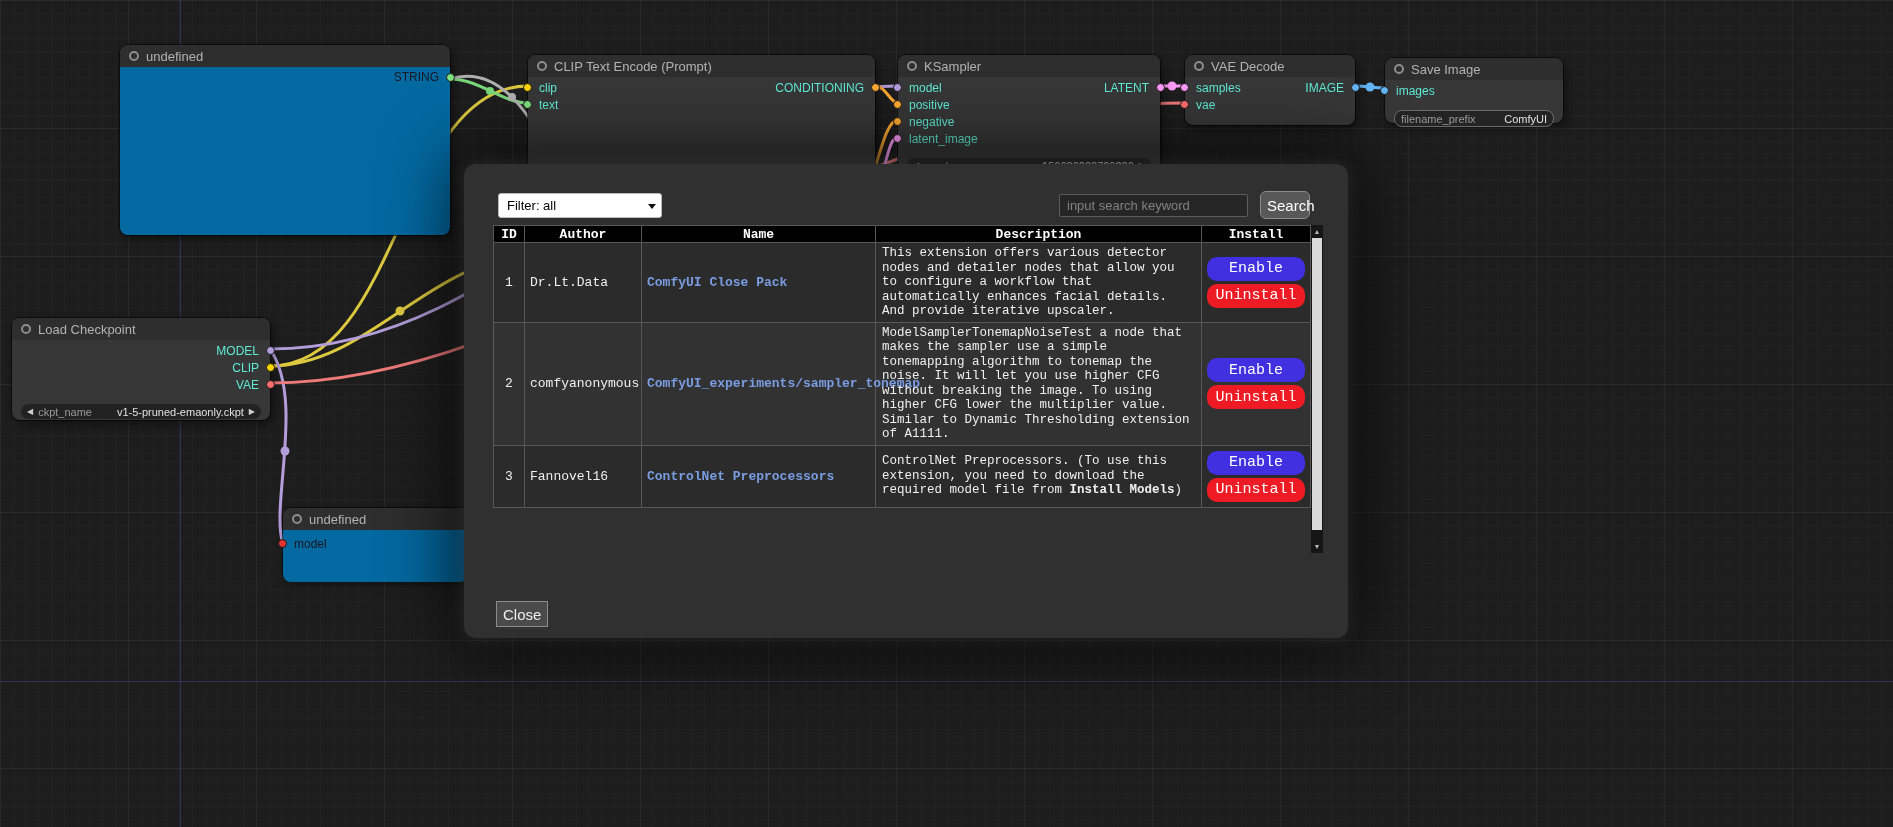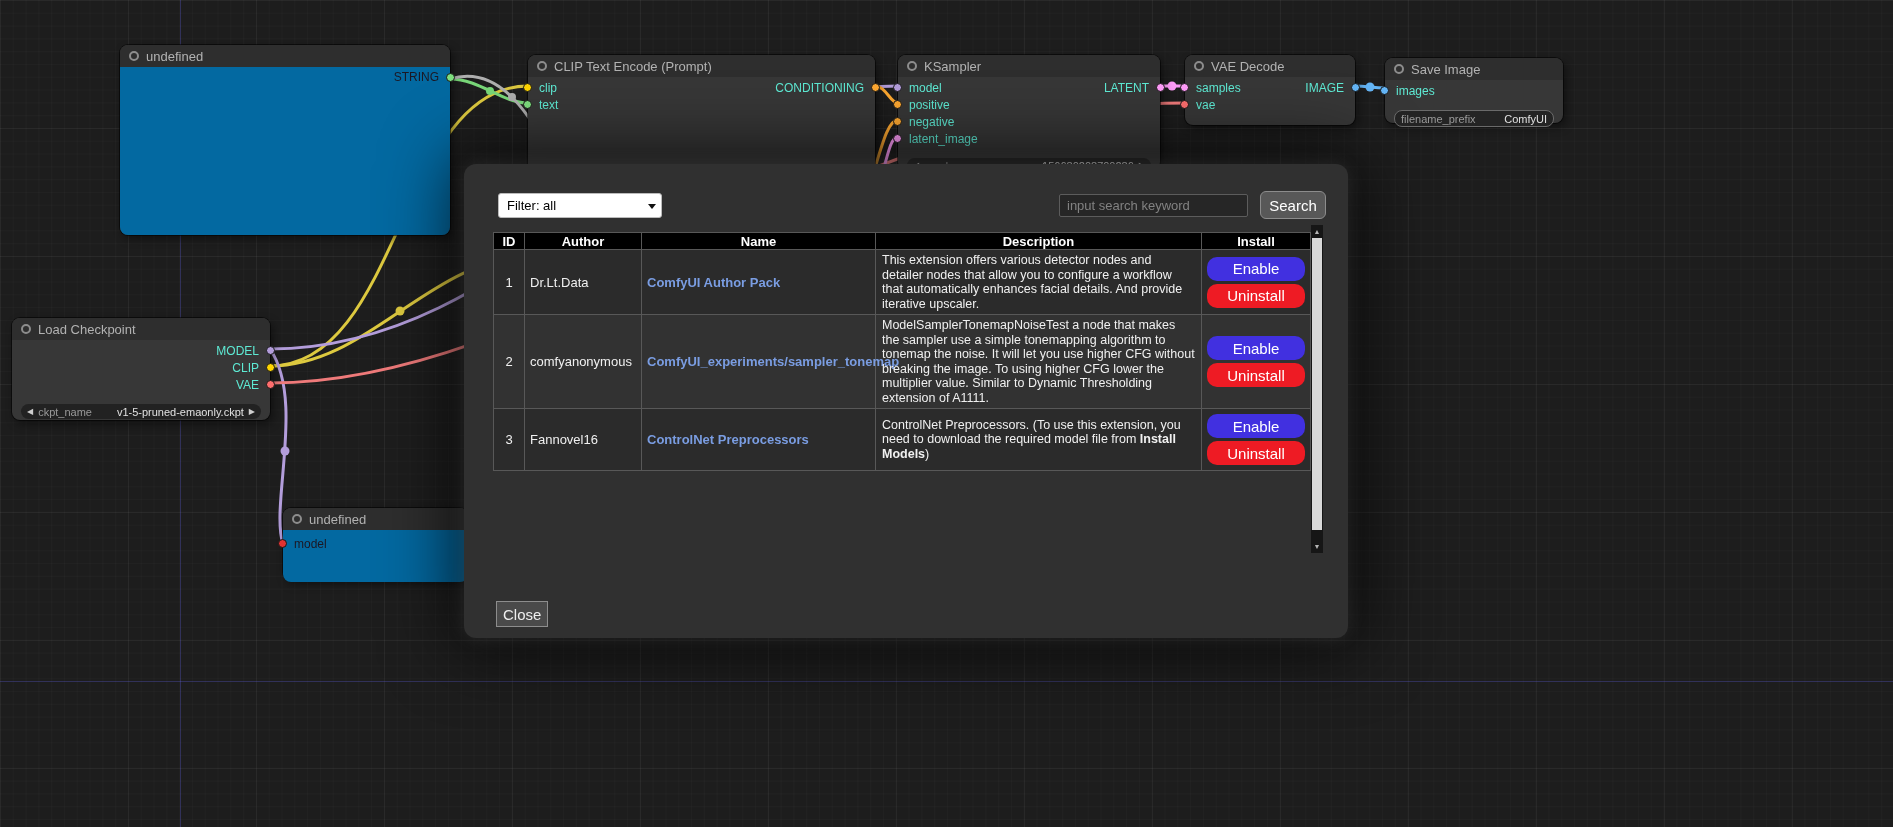--- a/index.html
+++ b/index.html
@@ -46,23 +46,23 @@
         box-shadow:0 0 20px rgba(255,255,255,0.10), 0 0 70px 10px rgba(0,0,0,0.75);}
   .filter-select{position:absolute;left:34px;top:29px;width:164px;height:25px;background:#fff;
         color:#000;border:1px solid #bbb;border-radius:3px;font-size:13px;padding:0 38px 0 8px;
         appearance:none;-webkit-appearance:none;font-family:inherit;}
   .select-caret{position:absolute;left:184px;top:40px;width:0;height:0;border-left:4px solid transparent;
         border-right:4px solid transparent;border-top:5px solid #111;pointer-events:none;}
   .search-input{position:absolute;left:595px;top:30px;width:189px;height:23px;background:#262626;
         border:1px solid #5c5c5c;color:#ddd;padding:0 7px;font-size:13px;box-sizing:border-box;
         border-radius:2px;font-family:inherit;}
   .search-input::placeholder{color:#828282;}
-  .search-btn{position:absolute;left:796px;top:27px;width:66px;height:28px;background:#585858;
+  .search-btn{position:absolute;left:796px;top:27px;width:50px;height:28px;background:#585858;
         color:#fff;border:1px solid #8c8c8c;border-radius:6px;font-size:15px;cursor:pointer;font-family:inherit;}
-  .mgr-table{position:absolute;left:29px;top:68px;width:817px;border-collapse:collapse;table-layout:fixed;}
+  .mgr-table{position:absolute;left:29px;top:61px;width:817px;border-collapse:collapse;table-layout:fixed;font-family:Liberation Mono, monospace;}
   .mgr-table th{background:#000;color:#fff;font-weight:bold;font-size:13px;border:1px solid #585858;
         height:16px;padding:0 2px;}
   .mgr-table td{border:1px solid #585858;color:#f0f0f0;font-size:13px;padding:2px 5px;background:#2b2b2b;
         vertical-align:middle;}
   .mgr-table tr.even td{background:#323232;}
   td.cell-center{text-align:center;}
   td.desc{font-size:12.5px;line-height:1.16;padding:3px 6px;}
   a.ext-link{color:#7a9de2;font-weight:bold;text-decoration:none;cursor:pointer;}
   .btn-enable,.btn-uninstall{display:block;width:98px;height:24px;margin:3px auto;color:#fff;border:none;
         border-radius:10px;font-size:15px;cursor:pointer;font-family:inherit;}
@@ -269,21 +269,21 @@
           <th>Author</th>
           <th>Name</th>
           <th>Description</th>
           <th>Install</th>
         </tr>
       </thead>
       <tbody>
         <tr>
           <td class="cell-center">1</td>
           <td>Dr.Lt.Data</td>
-          <td><a class="ext-link">ComfyUI Author Pack</a></td>
+          <td><a class="ext-link">ComfyUI Close Pack</a></td>
           <td class="desc">This extension offers various detector nodes and detailer nodes that allow you to configure a workflow that automatically enhances facial details. And provide iterative upscaler.</td>
           <td class="cell-center">
             <button class="btn-enable">Enable</button>
             <button class="btn-uninstall">Uninstall</button>
           </td>
         </tr>
         <tr class="even">
           <td class="cell-center">2</td>
           <td>comfyanonymous</td>
           <td><a class="ext-link">ComfyUI_experiments/sampler_tonemap</a></td>

